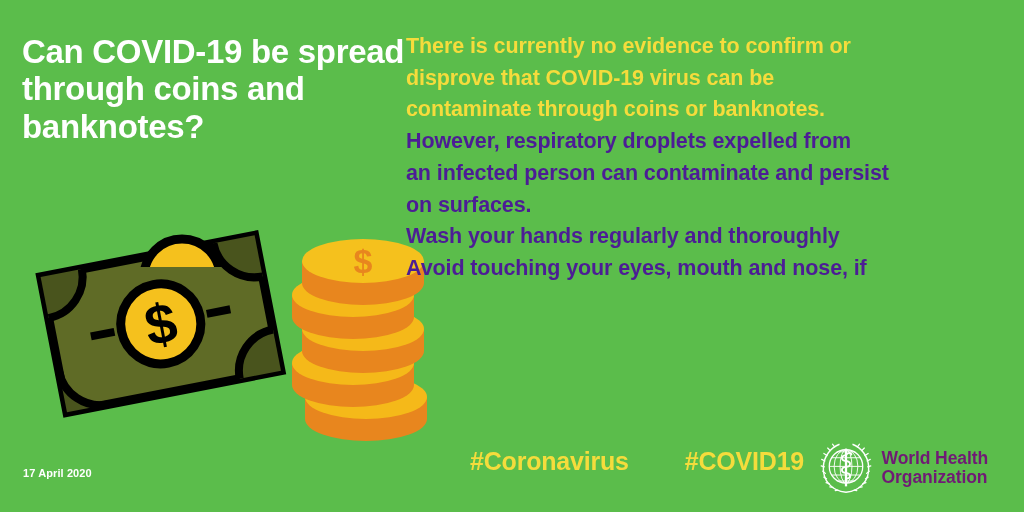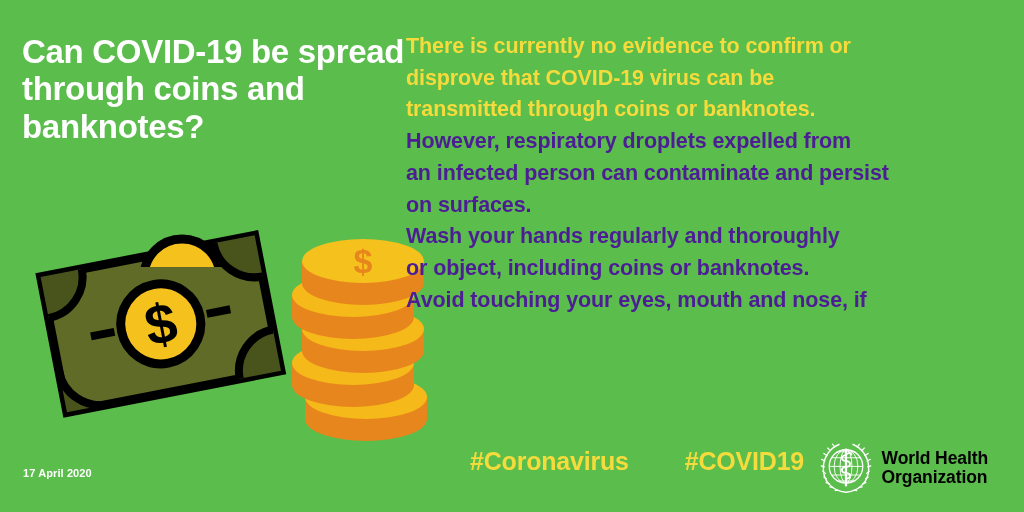--- a/index.html
+++ b/index.html
@@ -79,21 +79,21 @@
 
   .who-logo {
     position:absolute;
     right:14px; top:441px;
     display:flex;
     align-items:center;
     gap:9px;
   }
   .who-emblem { width:54px; height:54px; display:block; flex:none; }
   .who-words {
-    color:#000000;
+    color:#701a75;
     font-size:17.5px;
     font-weight:bold;
     line-height:1.08;
     letter-spacing:-0.1px;
     white-space:nowrap;
   }
 </style>
 </head>
 <body>
 
@@ -152,26 +152,25 @@
         <ellipse cx="333" cy="46" rx="61" ry="22" fill="#f5c11d"></ellipse>
 
         <text x="333" y="46" fill="#e8861e" font-family="'Liberation Sans', sans-serif" font-size="34" font-weight="bold" text-anchor="middle" dominant-baseline="central">$</text>
       </g>
     </svg>
   </div>
 
   <div class="bodycopy">
     <span class="ln hl">There is currently no evidence to confirm or</span>
     <span class="ln hl">disprove that COVID-19 virus can be</span>
-    <span class="ln hl">transmitted through coins or banknotes.</span>
+    <span class="ln hl">contaminate through coins or banknotes.</span>
     <span class="ln body">However, respiratory droplets expelled from</span>
     <span class="ln body">an infected person can contaminate and persist</span>
     <span class="ln body">on surfaces.</span>
     <span class="ln body">Wash your hands regularly and thoroughly</span>
-    <span class="ln body">or object, including coins or banknotes.</span>
     <span class="ln body">Avoid touching your eyes, mouth and nose, if</span>
   </div>
 
   <div class="datestamp">17 April 2020</div>
 
   <div class="hashtags">
     <span>#Coronavirus</span>
     <span>#COVID19</span>
   </div>
 

